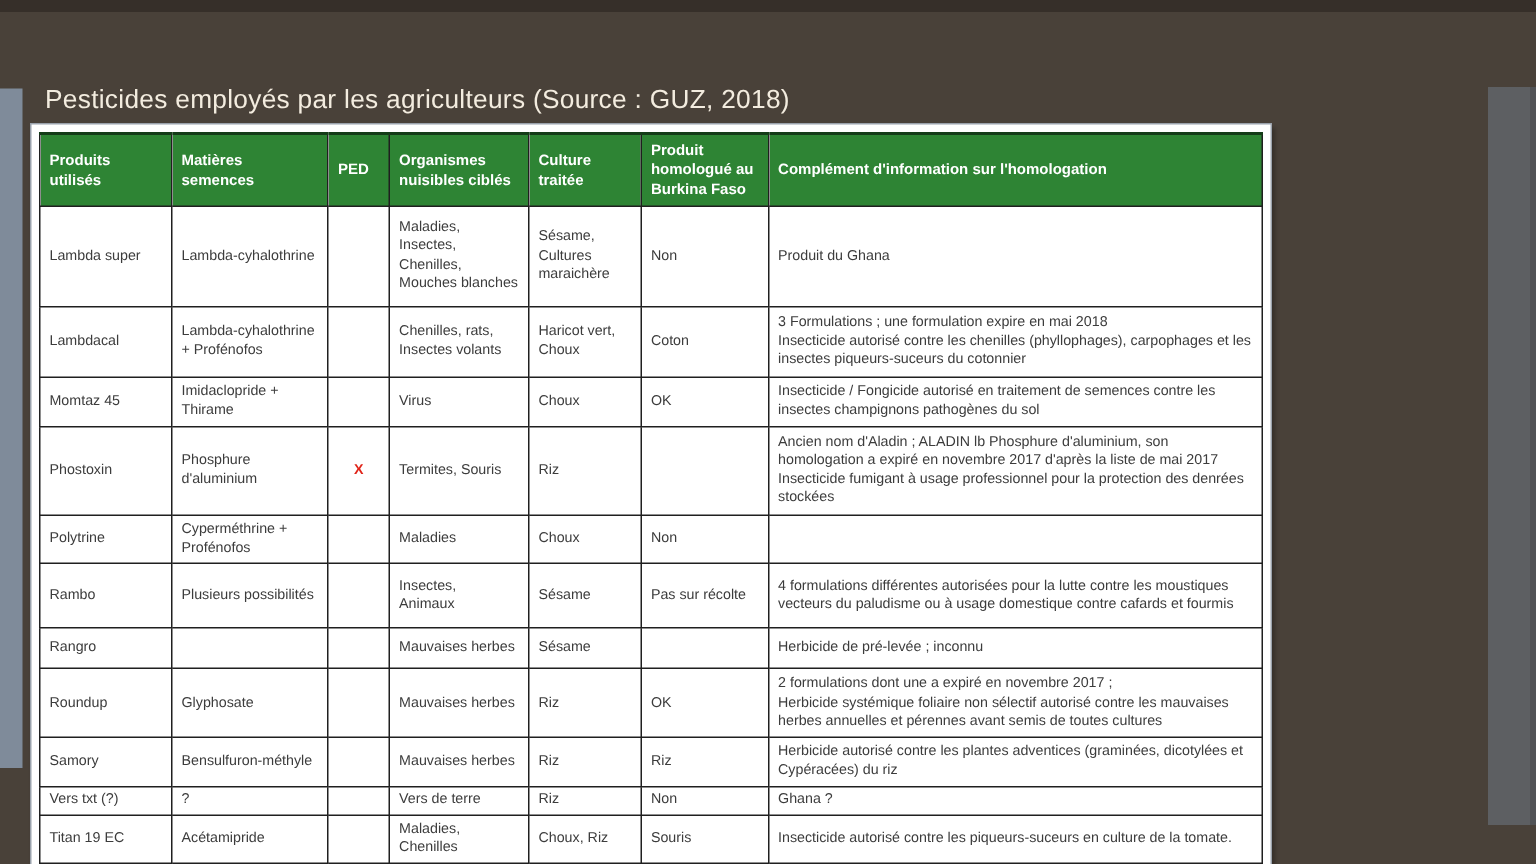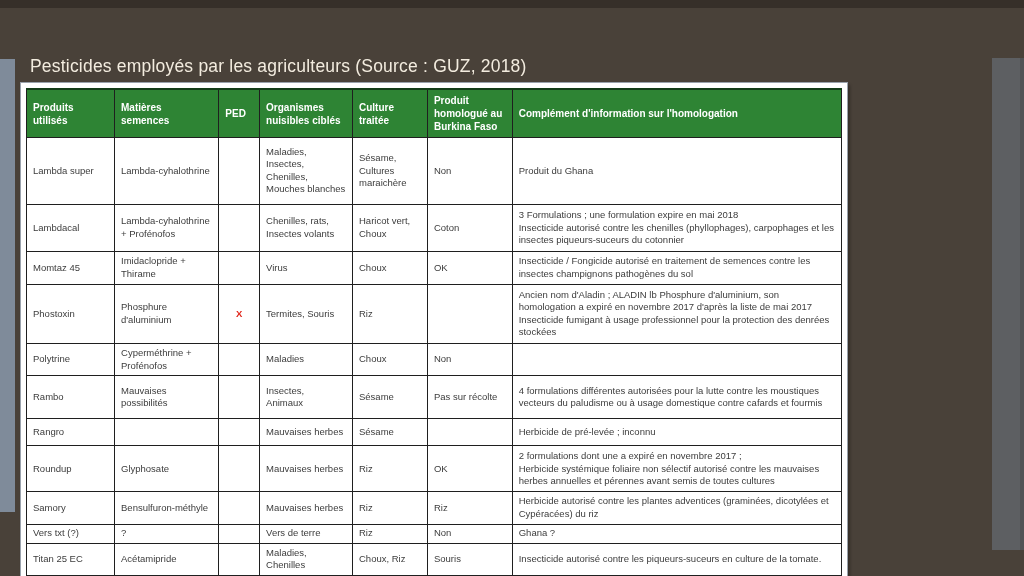--- a/index.html
+++ b/index.html
@@ -141,21 +141,21 @@
     <td>Polytrine</td>
     <td>Cyperméthrine + Profénofos</td>
     <td></td>
     <td>Maladies</td>
     <td>Choux</td>
     <td>Non</td>
     <td></td>
   </tr>
         <tr>
     <td>Rambo</td>
-    <td>Mauvaises possibilités</td>
+    <td>Plusieurs possibilités</td>
     <td></td>
     <td>Insectes,
 Animaux</td>
     <td>Sésame</td>
     <td>Pas sur récolte</td>
     <td>4 formulations différentes autorisées pour la lutte contre les moustiques vecteurs du paludisme ou à usage domestique contre cafards et fourmis</td>
   </tr>
         <tr>
     <td>Rangro</td>
     <td></td>
@@ -187,21 +187,21 @@
         <tr>
     <td>Vers txt (?)</td>
     <td>?</td>
     <td></td>
     <td>Vers de terre</td>
     <td>Riz</td>
     <td>Non</td>
     <td>Ghana ?</td>
   </tr>
         <tr>
-    <td>Titan 25 EC</td>
+    <td>Titan 19 EC</td>
     <td>Acétamipride</td>
     <td></td>
     <td>Maladies,
 Chenilles</td>
     <td>Choux, Riz</td>
     <td>Souris</td>
     <td>Insecticide autorisé contre les piqueurs-suceurs en culture de la tomate.</td>
   </tr>
       </tbody>
   </table>

